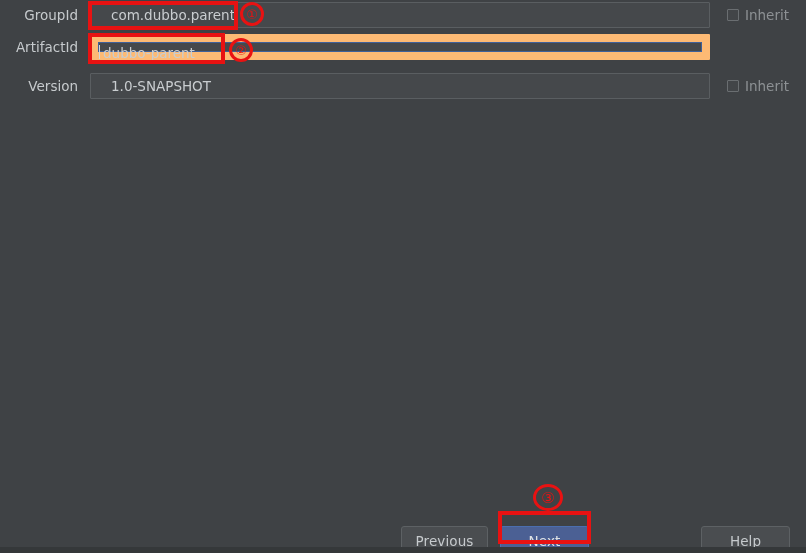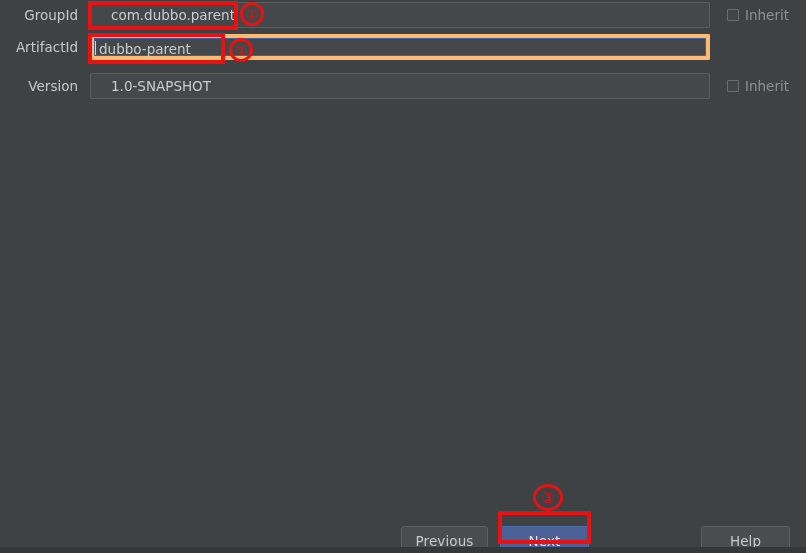--- a/index.html
+++ b/index.html
@@ -67,21 +67,21 @@
     position: absolute;
     left: 20px;
     top: 4px;
     font-size: 13.5px;
     line-height: 17px;
     color: #c9cdd0;
     white-space: nowrap;
   }
   .textfield.focused {
     background: #45484b;
-    border: 4px solid #fdba74;
+    border: 8px solid #fdba74;
     box-shadow: 0 0 0 1px #3f6099 inset;
   }
   .textfield.focused .value { left: 5px; top: 3px; }
 
   .caret {
     display: inline-block;
     width: 1px;
     height: 14px;
     background: #d2d6d9;
     vertical-align: -2px;

